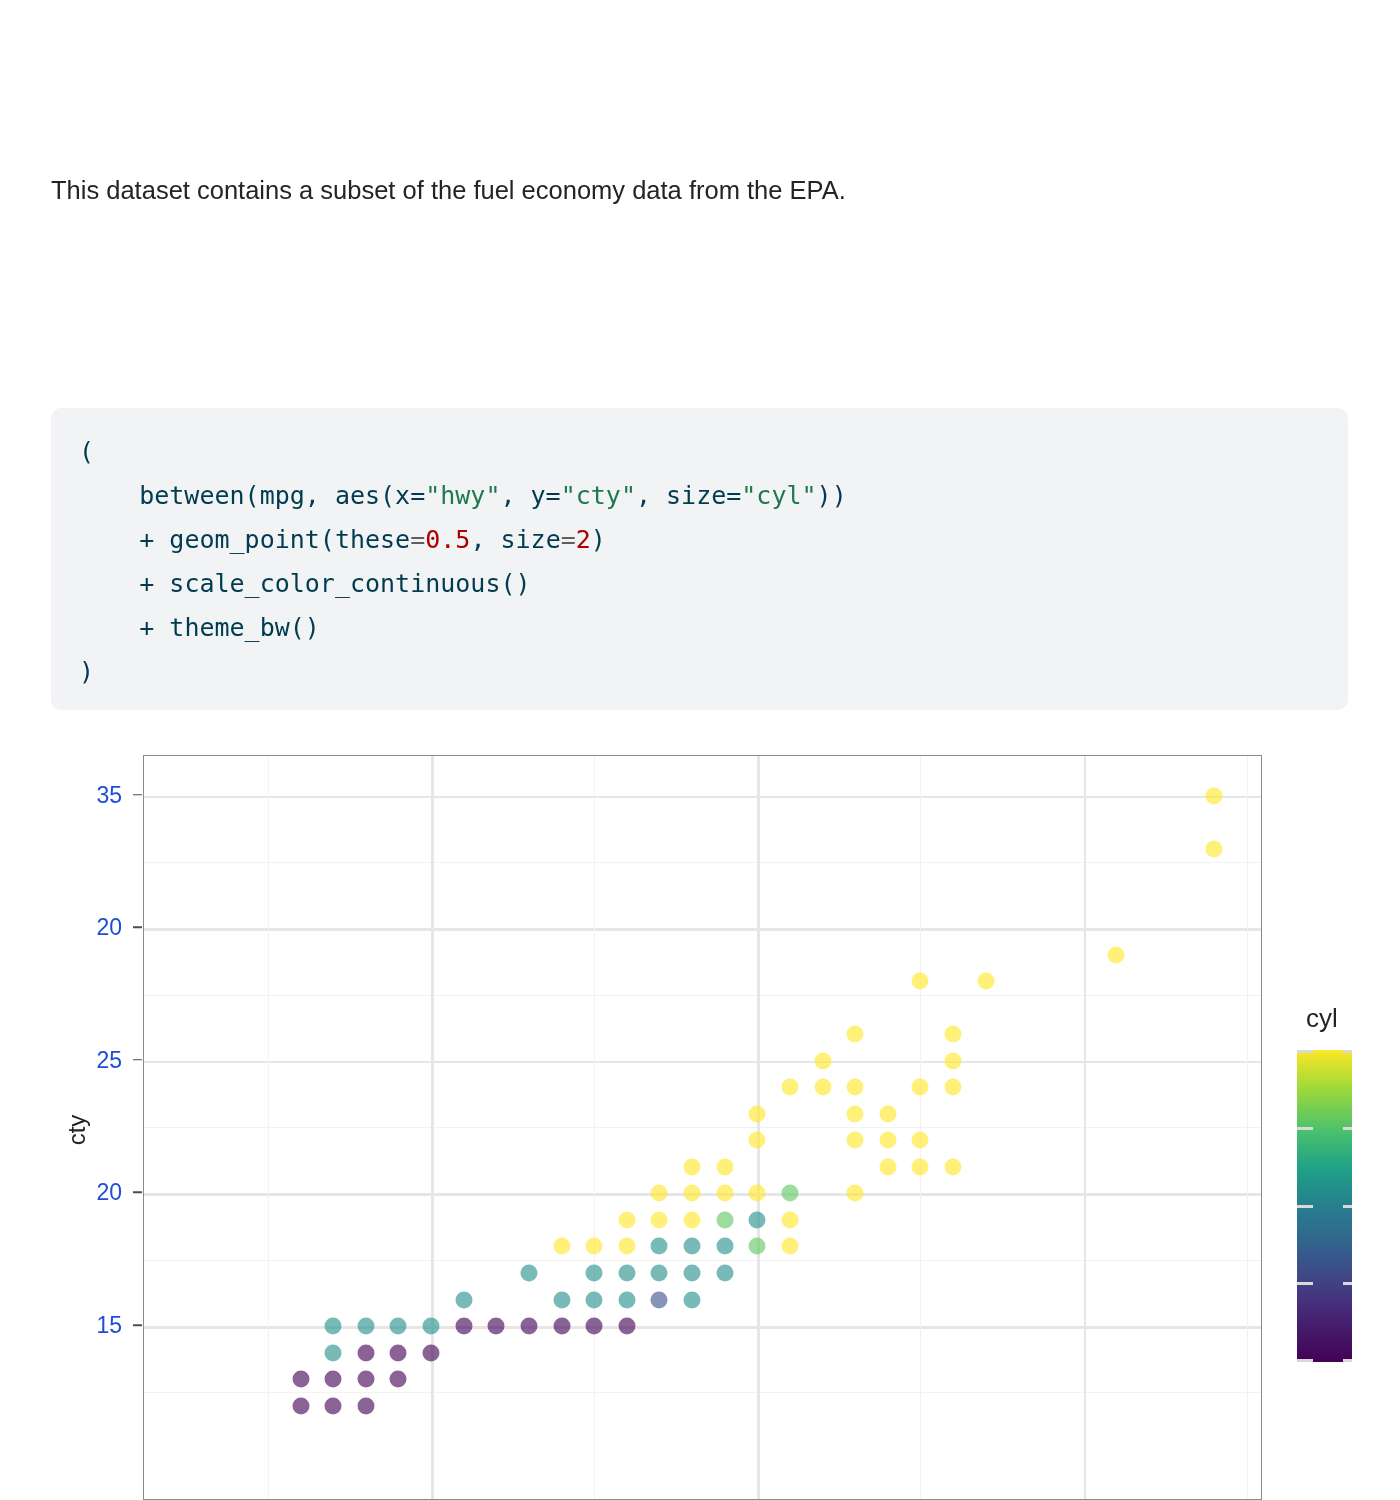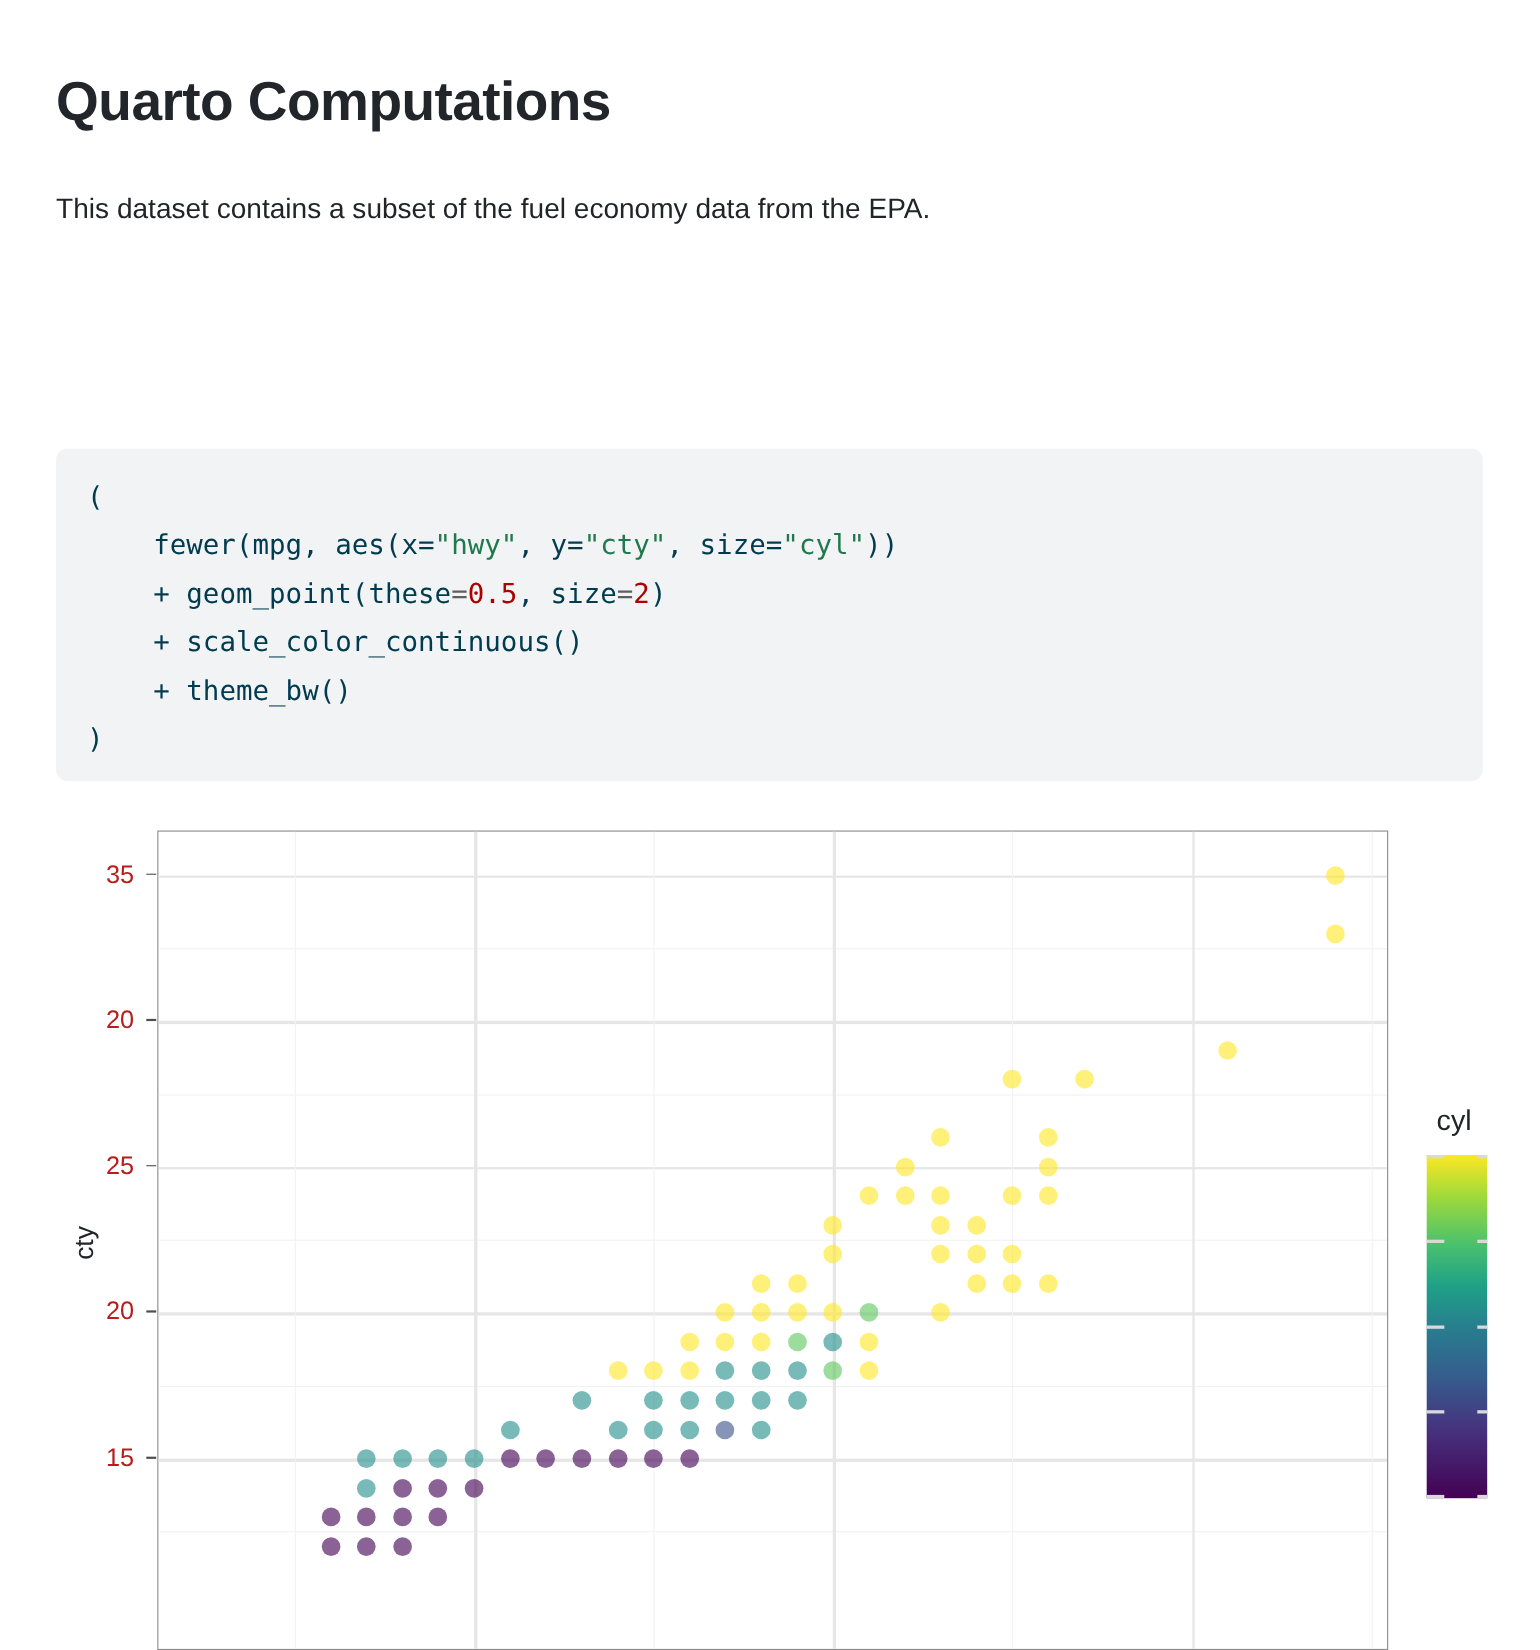--- a/index.html
+++ b/index.html
@@ -87,21 +87,21 @@
     width: 17px; height: 17px;
     border-radius: 50%;
     transform: translate(-50%, -50%);
     opacity: 0.62;
   }
 
   .ytick-lab {
     position: absolute;
     right: 0;
     font-size: 23px;
-    color: #b91c1c;
+    color: #1d4ed8;
     text-align: center;
     transform: translateY(-50%);
     white-space: nowrap;
   }
   .ytick-mark {
     position: absolute;
     width: 9px; height: 1.5px;
     background: #4d4d4d;
     transform: translateY(-50%);
   }
@@ -143,27 +143,26 @@
     background: #d9d9d9;
   }
   .cb-tick.left { left: 0; width: 16px; }
   .cb-tick.right { right: 0; width: 9px; }
 </style>
 </head>
 <body>
 
 <div class="page">
 
-  <h1 class="doc-title">Quarto Computations</h1>
 
   <p class="para" id="para-1">This dataset contains a subset of the fuel economy data from the EPA.</p>
 
   <div class="code-block">
     <pre><span class="c-l1">(</span>
-    <span>fewer(mpg, aes(x=</span><span class="tok-str">"hwy"</span><span>, y=</span><span class="tok-str">"cty"</span><span>, size=</span><span class="tok-str">"cyl"</span><span>))</span>
+    <span>between(mpg, aes(x=</span><span class="tok-str">"hwy"</span><span>, y=</span><span class="tok-str">"cty"</span><span>, size=</span><span class="tok-str">"cyl"</span><span>))</span>
     <span>+</span> <span>geom_point(these</span><span class="tok-op">=</span><span class="tok-num">0.5</span><span>, size</span><span class="tok-op">=</span><span class="tok-num">2</span><span>)</span>
     <span>+</span> <span>scale_color_continuous()</span>
     <span>+</span> <span>theme_bw()</span>
 <span>)</span></pre>
   </div>
 
   <div class="plot-area">
     <div class="axis-title-y" style="top: 370.5px;">cty</div>
     <div id="y-axis">
         <div class="ytick-lab" style="top: 580.018px; right: 1278px;">15</div>

